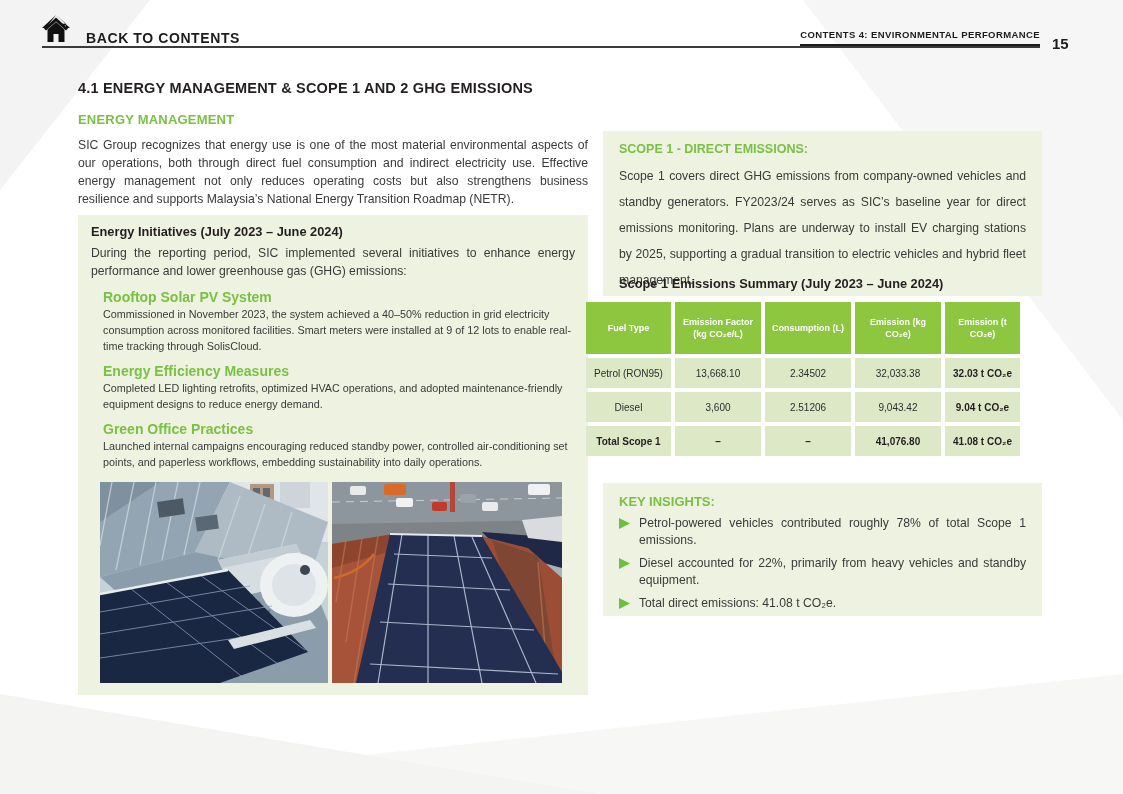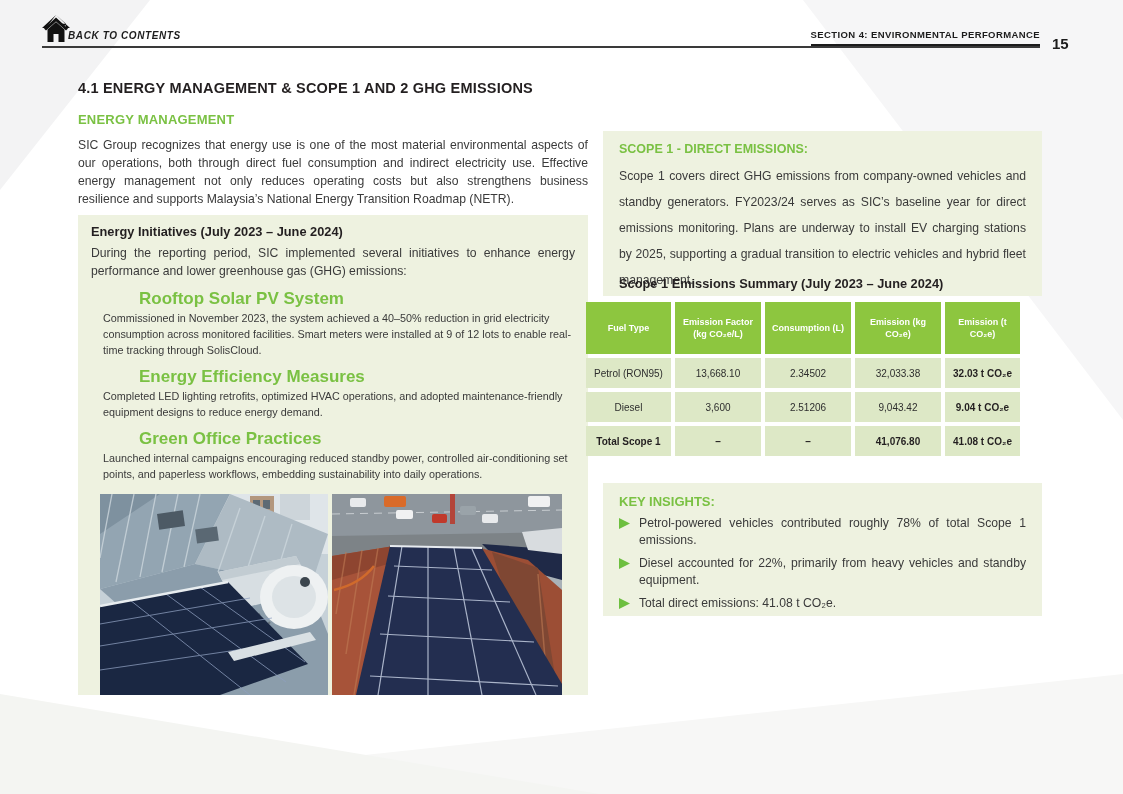--- a/index.html
+++ b/index.html
@@ -15,41 +15,41 @@
          clip-path:polygon(0 0, 100% 0, 0 100%); }
   .wm2 { right:0; top:0; width:320px; height:420px; background:#f6f6f7;
          clip-path:polygon(100% 0, 0 0, 100% 100%); }
   .wm3 { left:0; bottom:0; width:1123px; height:120px; background:#f7f7f6;
          clip-path:polygon(0 100%, 100% 0, 100% 100%); }
   .wm4 { left:0; bottom:0; width:600px; height:100px; background:#f4f5f2;
          clip-path:polygon(0 0, 100% 100%, 0 100%); }
 
   
   .home-ic { position:absolute; left:42px; top:15px; width:28px; height:30px; }
-  .btc { position:absolute; left:68px; top:30px; font-size:10px; font-weight:bold;
-         letter-spacing:.6px; color:#1c1c1c; cursor:pointer;font-style:italic; }
+  .btc { position:absolute; left:86px; top:30px; font-size:14px; font-weight:bold;
+         letter-spacing:.6px; color:#1c1c1c; cursor:pointer; }
   .hrule { position:absolute; left:42px; top:46px; width:998px; height:1.5px; background:#3a3a3a; }
   .section-label { position:absolute; top:29px; right:83px; font-size:9.5px; font-weight:bold;
          letter-spacing:.4px; color:#1c1c1c; padding-bottom:4px; border-bottom:2.5px solid #1c1c1c; }
   .pageno { position:absolute; top:35px; left:1052px; font-size:15px; font-weight:bold; color:#1c1c1c; }
 
   .title { position:absolute; left:78px; top:80px; font-size:14.5px; font-weight:bold; color:#231f20; letter-spacing:.2px; }
 
   .green-h { font-size:13px; font-weight:bold; color:#7ac143; letter-spacing:.2px; }
 
   
   .col-left { position:absolute; left:78px; top:112px; width:510px; }
   .intro-p { margin-top:9px; font-size:12.2px; line-height:18px; text-align:justify; color:#3a3a3a; }
 
   .init-box { position:absolute; left:78px; top:215px; width:510px; height:480px;
               background:#eef2e0; padding:9px 13px 0 13px; }
   .box-title { font-size:12.8px; font-weight:bold; color:#231f20; }
   .init-intro { margin-top:5px; font-size:12.2px; line-height:18px; text-align:justify; }
   .init-item { margin:9px 0 0 12px; }
-  .init-item .it-title { font-size:17px; font-weight:bold; color:#7ac143;margin-left:36px; }
+  .init-item .it-title { font-size:14px; font-weight:bold; color:#7ac143; }
   .init-item .it-body { margin-top:1px; font-size:10.8px; line-height:16px; color:#3a3a3a; width:480px; }
   .photos { margin:12px 0 0 9px; display:flex; gap:4px; }
   .photo { width:228px; height:201px; display:block; }
 
   
   .col-right-h { position:absolute; left:603px; top:111px; }
   .scope-box { position:absolute; left:603px; top:131px; width:439px; height:165px;
                background:#eef2e0; padding:11px 16px 16px 16px; }
   .scope-box .sb-title { font-size:12.5px; font-weight:bold; color:#7ac143; }
   .scope-box .sb-body { margin-top:7px; font-size:12.2px; line-height:26px; text-align:justify; }
@@ -81,21 +81,21 @@
   <div class="wm wm3"></div>
   <div class="wm wm4"></div>
 
   <svg class="home-ic" viewBox="0 0 28 30">
     <polygon points="14,0 28,13 24,13 24,10.5 19.5,10.5 19.5,8.8 24,8.8 14,0 0,13 4,13" fill="#111"></polygon>
     <polygon points="14,2.5 26,13.5 24,15.5 14,6.5 4,15.5 2,13.5" fill="#111"></polygon>
     <path d="M5.5 14.5 L14 7 L22.5 14.5 L22.5 27 L16.5 27 L16.5 19 L11.5 19 L11.5 27 L5.5 27 Z" fill="#111"></path>
   </svg>
   <div class="btc">BACK TO CONTENTS</div>
   <div class="hrule"></div>
-  <div class="section-label">SECTION 4: ENVIRONMENTAL PERFORMANCE</div>
+  <div class="section-label">CONTENTS 4: ENVIRONMENTAL PERFORMANCE</div>
   <div class="pageno">15</div>
 
   <div class="title">4.1 ENERGY MANAGEMENT &amp; SCOPE 1 AND 2 GHG EMISSIONS</div>
 
   <div class="col-left">
     <div class="green-h">ENERGY MANAGEMENT</div>
     <p class="intro-p">SIC Group recognizes that energy use is one of the most material environmental aspects of our operations, both through direct fuel consumption and indirect electricity use. Effective energy management not only reduces operating costs but also strengthens business resilience and supports Malaysia’s National Energy Transition Roadmap (NETR).</p>
   </div>
 
   <div class="init-box">

